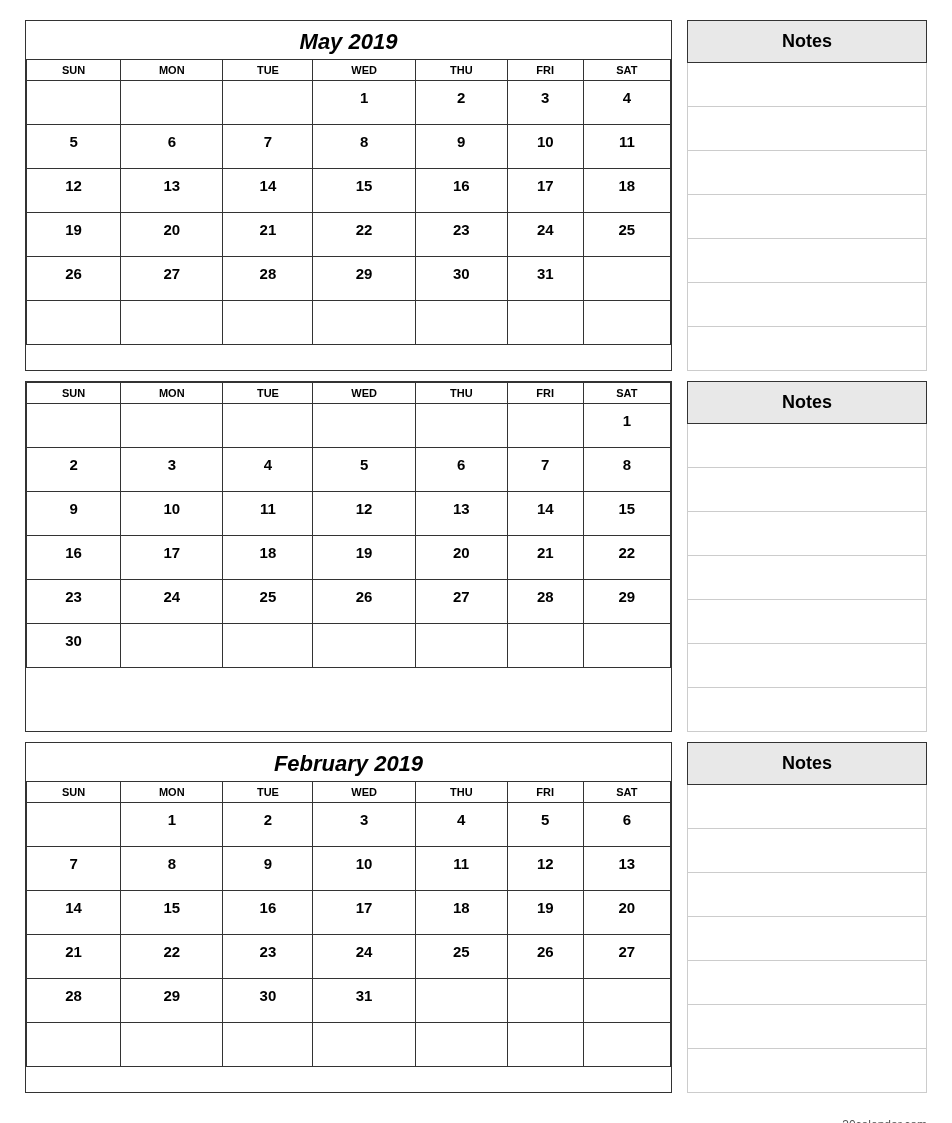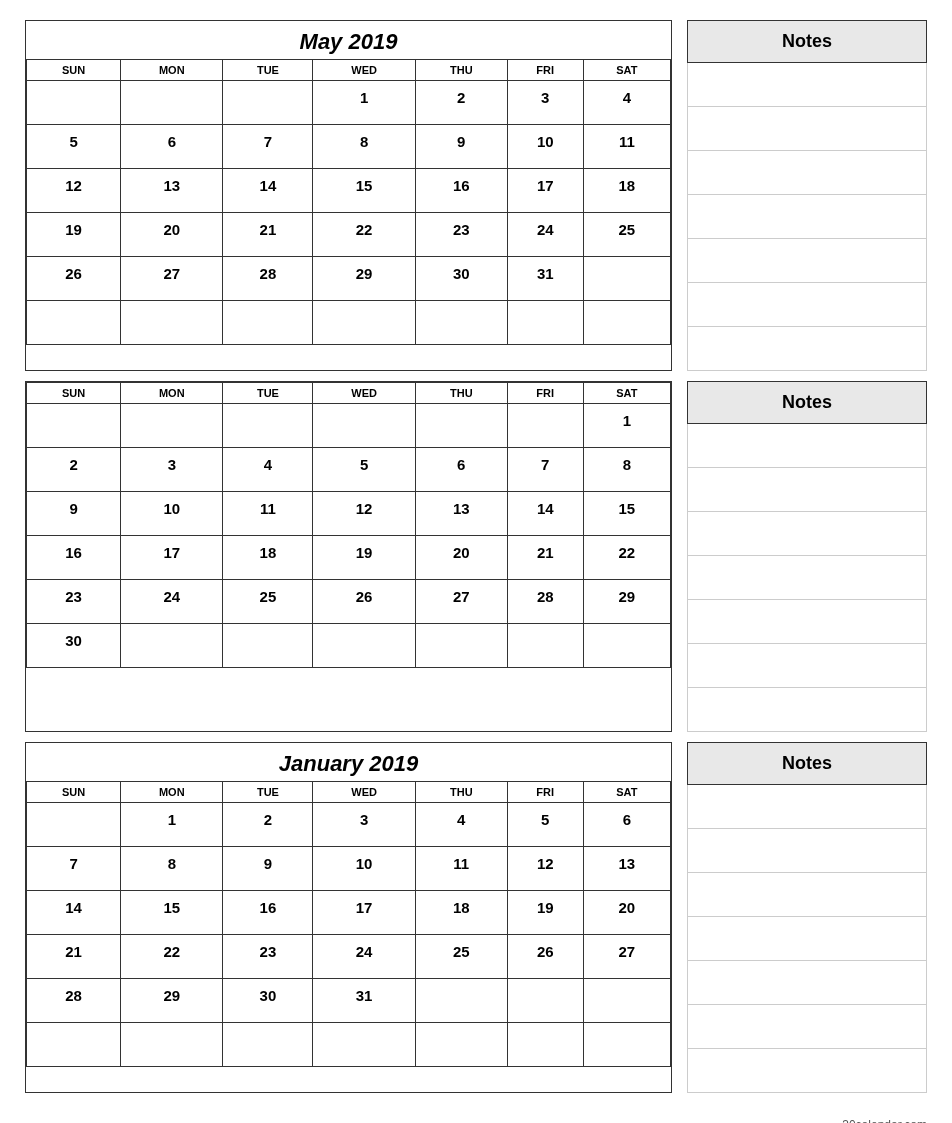--- a/index.html
+++ b/index.html
@@ -275,21 +275,21 @@
           <div class="notes-line"></div>
           <div class="notes-line"></div>
           <div class="notes-line"></div>
           <div class="notes-line"></div>
           <div class="notes-line"></div>
         </div>
       </div>
     </div>
     <div class="section-row">
       <div class="calendar-container">
-        <div class="calendar-title">January 2019</div>
+        <div class="calendar-title">February 2019</div>
         <table class="calendar-table">
           <thead>
             <tr>
               <th>SUN</th>
               <th>MON</th>
               <th>TUE</th>
               <th>WED</th>
               <th>THU</th>
               <th>FRI</th>
               <th>SAT</th>

